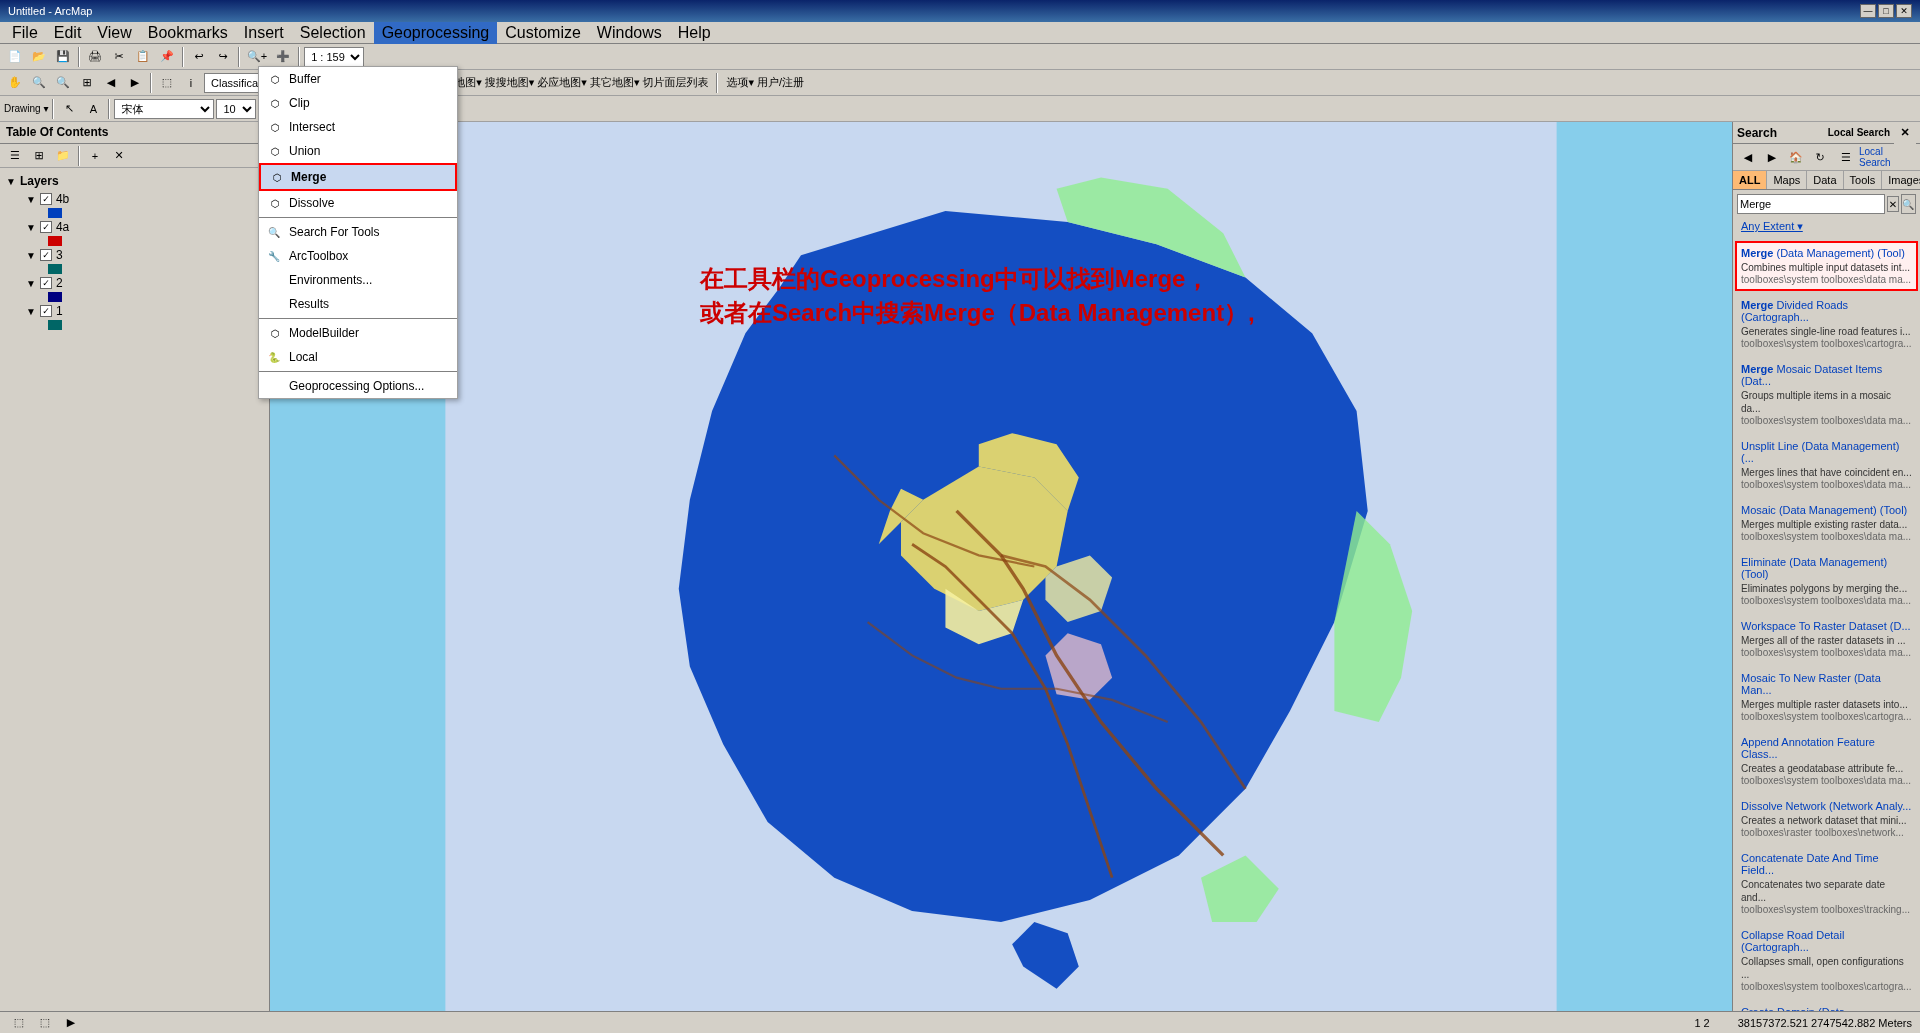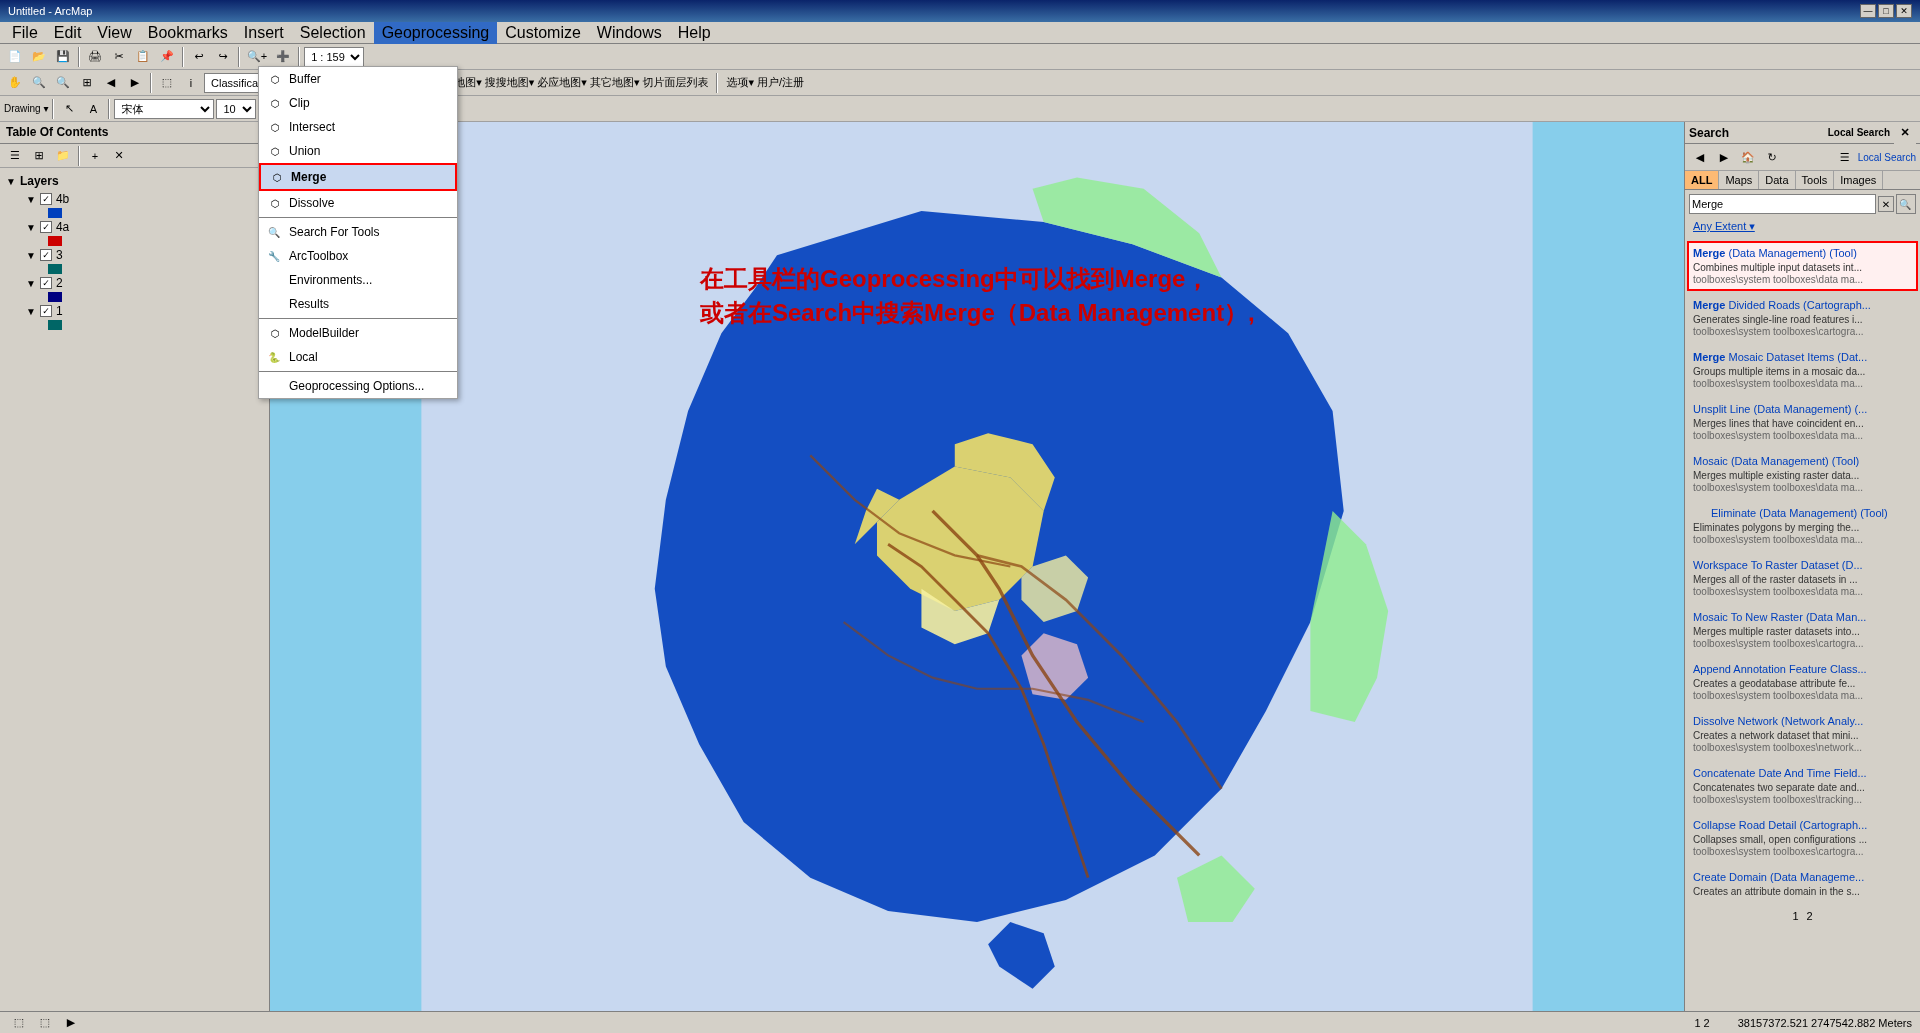--- a/index.html
+++ b/index.html
@@ -37,21 +37,21 @@
     .layer-icon-blue { background: #003fbd; width: 14px; height: 10px; }
     .layer-icon-red { background: #cc0000; width: 14px; height: 10px; }
     .layer-icon-teal { background: #006666; width: 14px; height: 10px; }
     .layer-icon-darkblue { background: #000080; width: 14px; height: 10px; }
     .expand-arrow { font-size: 10px; }
 
     
     .map-area { flex: 1; position: relative; background: #87ceeb; overflow: hidden; }
 
     
-    .search-panel { width: 236px; background: #d4d0c8; border-left: 1px solid #808080; display: flex; flex-direction: column; }
+    .search-panel { width: 188px; background: #d4d0c8; border-left: 1px solid #808080; display: flex; flex-direction: column; }
     .search-header { height: 22px; background: #d4d0c8; display: flex; align-items: center; padding: 0 4px; border-bottom: 1px solid #808080; font-size: 12px; font-weight: bold; gap: 4px; }
     .search-tabs { display: flex; font-size: 11px; border-bottom: 1px solid #808080; }
     .search-tab { padding: 3px 6px; cursor: pointer; border-right: 1px solid #a0a0a0; }
     .search-tab.active { background: #fdba74; font-weight: bold; }
     .search-filter { padding: 4px; }
     .search-input-row { display: flex; align-items: center; gap: 2px; margin-bottom: 4px; }
     .search-input { flex: 1; height: 20px; border: 1px solid #808080; font-size: 11px; padding: 0 2px; background: white; }
     .search-clear-btn { width: 16px; height: 16px; background: #d4d0c8; border: 1px solid #808080; font-size: 10px; cursor: pointer; display: flex; align-items: center; justify-content: center; }
     .search-go-btn { width: 20px; height: 20px; background: #d4d0c8; border: 1px solid #808080; font-size: 10px; cursor: pointer; display: flex; align-items: center; justify-content: center; }
     .search-extent { font-size: 11px; color: #003fbd; text-decoration: underline; padding: 2px 4px; cursor: pointer; }
@@ -351,21 +351,21 @@
         <div class="result-path">toolboxes\system toolboxes\data ma...</div>
       </div>
 
       <div class="search-result-item">
         <div class="result-title" style="color:#003fbd;">Mosaic (Data Management) (Tool)</div>
         <div class="result-desc">Merges multiple existing raster data...</div>
         <div class="result-path">toolboxes\system toolboxes\data ma...</div>
       </div>
 
       <div class="search-result-item">
-        <div class="result-title" style="color:#003fbd;margin-left:18px;">Eliminate (Data Management) (Tool)</div>
+        <div class="result-title" style="color:#003fbd;">Eliminate (Data Management) (Tool)</div>
         <div class="result-desc">Eliminates polygons by merging the...</div>
         <div class="result-path">toolboxes\system toolboxes\data ma...</div>
       </div>
 
       <div class="search-result-item">
         <div class="result-title" style="color:#003fbd;">Workspace To Raster Dataset (D...</div>
         <div class="result-desc">Merges all of the raster datasets in ...</div>
         <div class="result-path">toolboxes\system toolboxes\data ma...</div>
       </div>
 
@@ -377,21 +377,21 @@
 
       <div class="search-result-item">
         <div class="result-title" style="color:#003fbd;">Append Annotation Feature Class...</div>
         <div class="result-desc">Creates a geodatabase attribute fe...</div>
         <div class="result-path">toolboxes\system toolboxes\data ma...</div>
       </div>
 
       <div class="search-result-item">
         <div class="result-title" style="color:#003fbd;">Dissolve Network (Network Analy...</div>
         <div class="result-desc">Creates a network dataset that mini...</div>
-        <div class="result-path">toolboxes\system toolboxes\network...</div>
+        <div class="result-path">toolboxes\raster toolboxes\network...</div>
       </div>
 
       <div class="search-result-item">
         <div class="result-title" style="color:#003fbd;">Concatenate Date And Time Field...</div>
         <div class="result-desc">Concatenates two separate date and...</div>
         <div class="result-path">toolboxes\system toolboxes\tracking...</div>
       </div>
 
       <div class="search-result-item">
         <div class="result-title" style="color:#003fbd;">Collapse Road Detail (Cartograph...</div>

